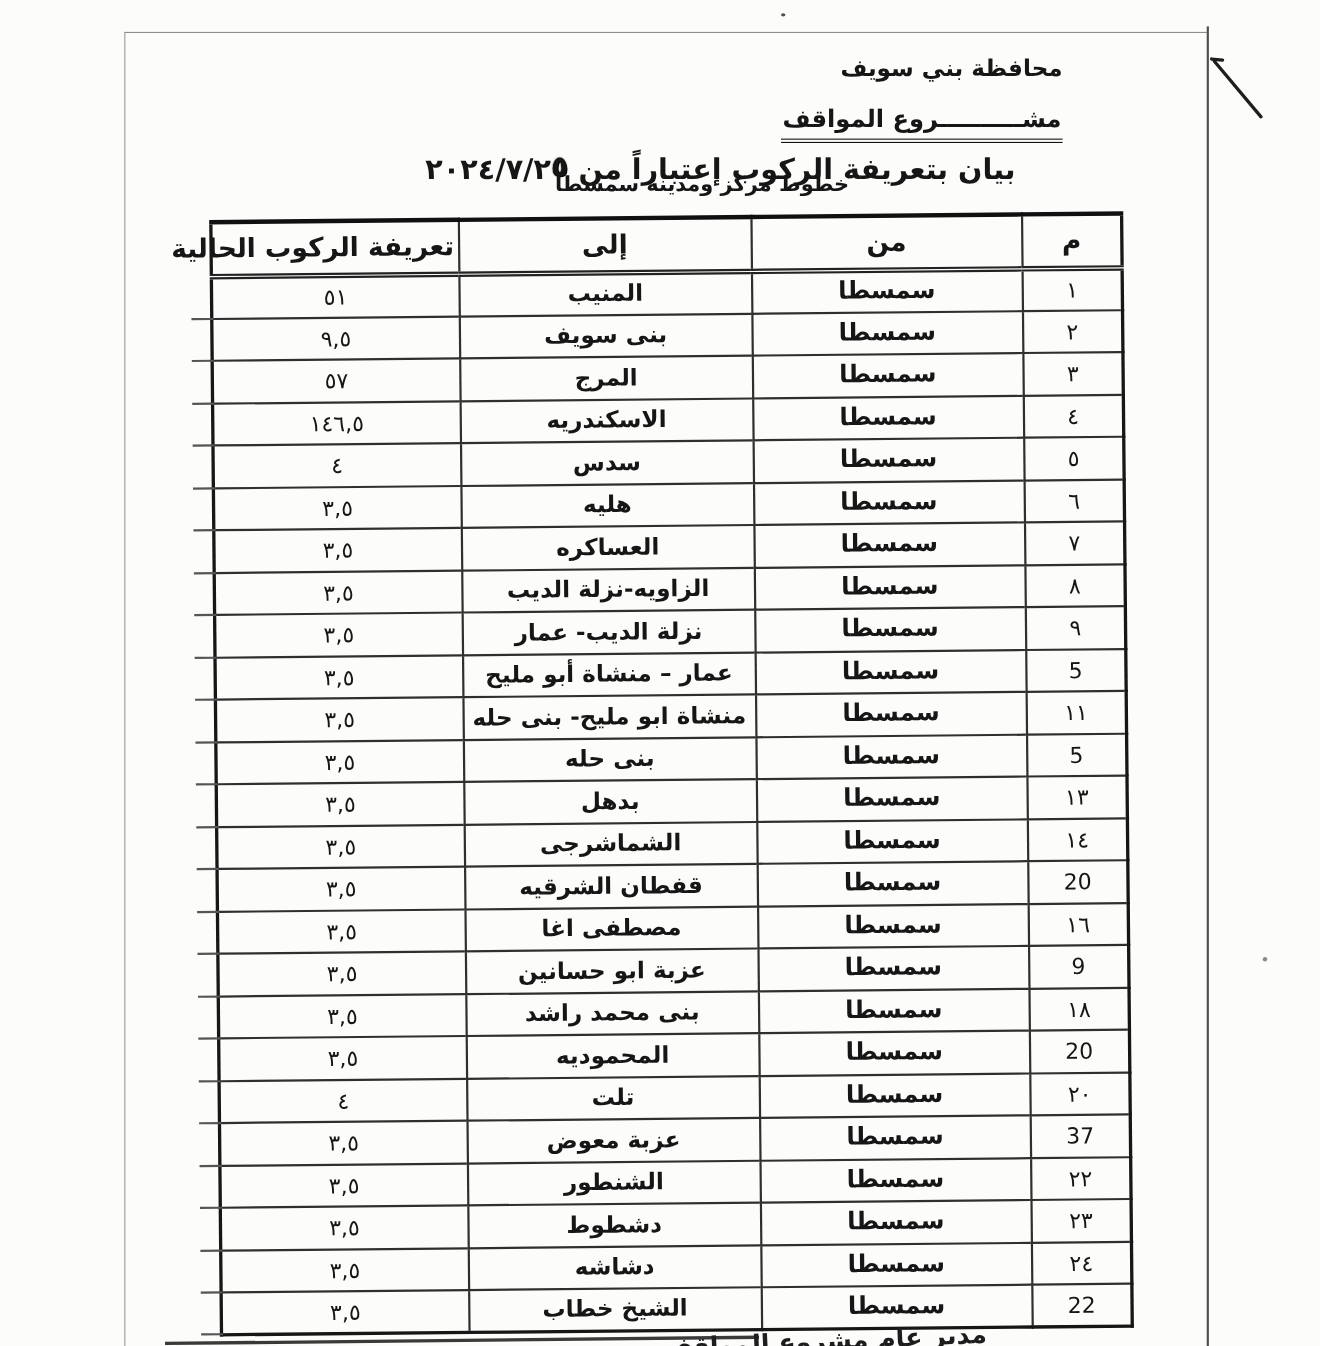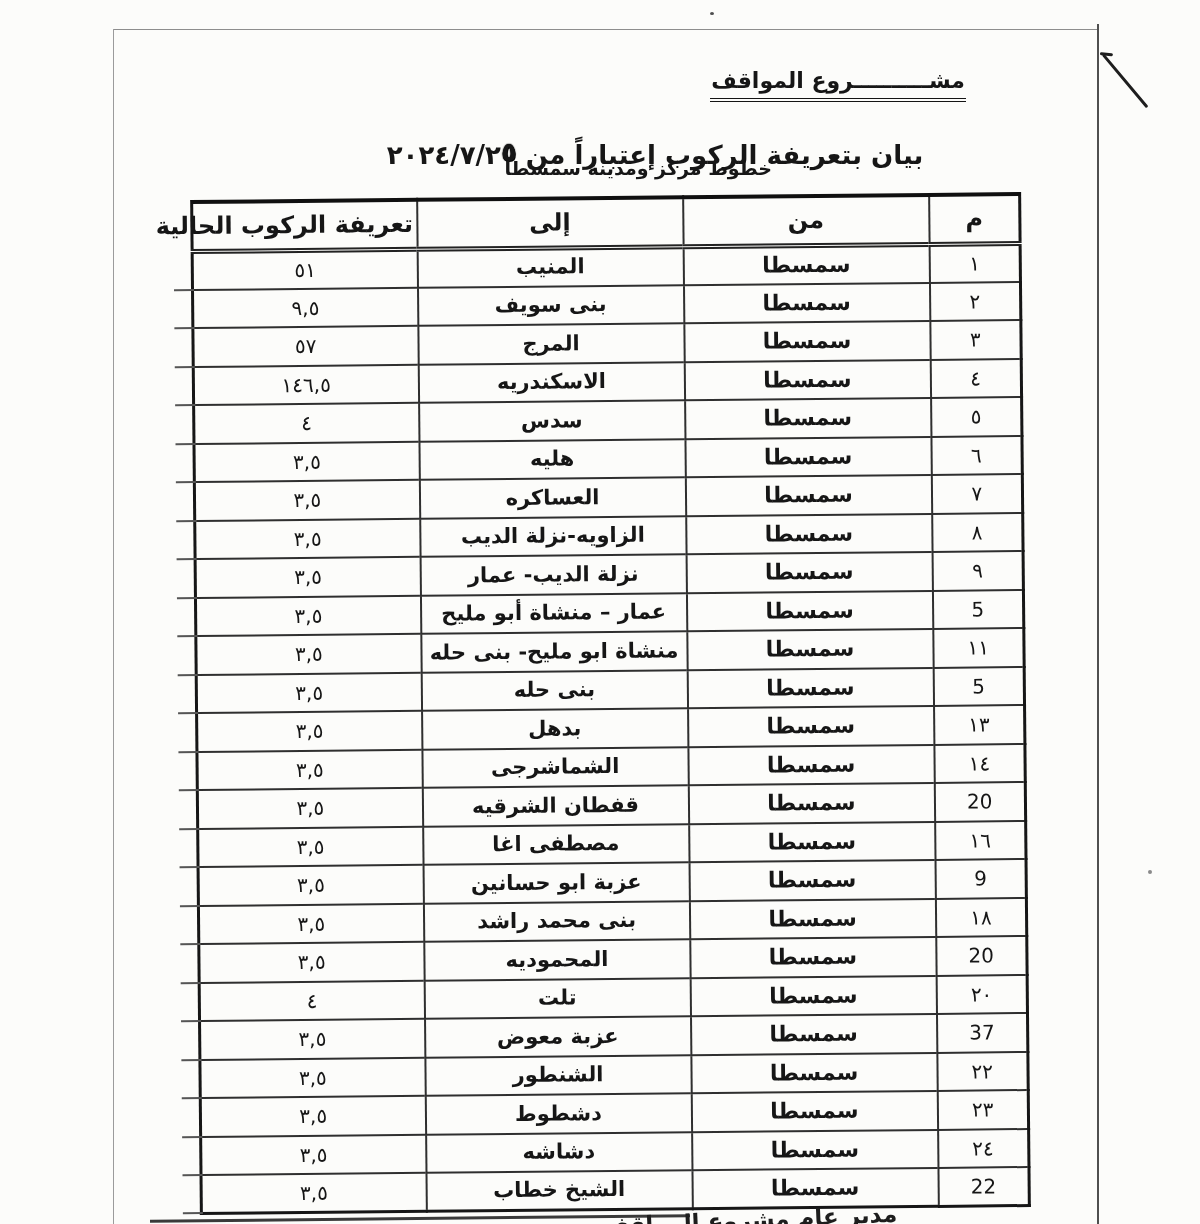--- a/index.html
+++ b/index.html
@@ -62,20 +62,21 @@
 
   <div class="page-edge-top"></div>
   <div class="page-edge-left"></div>
   <div class="page-edge-right"></div>
   <div class="pen-hook"></div>
   <div class="pen-stroke"></div>
   <div class="speck speck1"></div>
   <div class="speck speck2"></div>
 
   <div class="org-block">
+    <div class="org-name">محافظة بني سويف</div>
     <div><span class="org-dept">مشــــــــــروع المواقف</span></div>
   </div>
 
   <div class="doc-title">
     <span>بيان بتعريفة الركوب إعتباراً من</span>
     <span class="date-part"><span>٢٠٢٤/٧/٢</span><span class="date-ow">٥</span></span>
   </div>
   <div class="doc-subtitle">خطوط مركز ومدينة سمسطا</div>
 
   <table class="fare-table">

